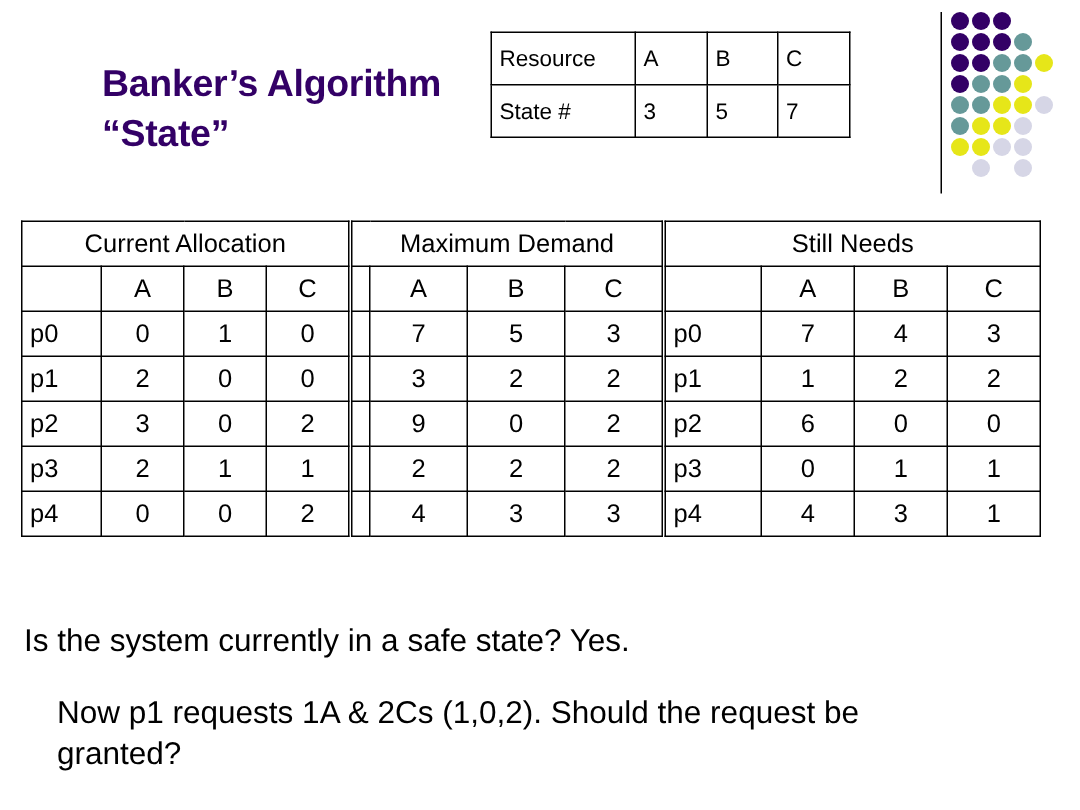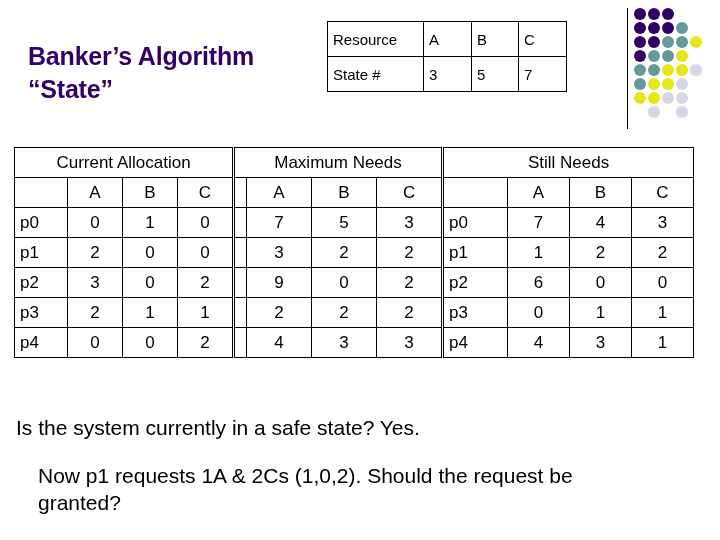--- a/index.html
+++ b/index.html
@@ -21,21 +21,21 @@
     position: absolute;
     left: 28px;
     top: 40px;
     width: 290px;
     font-size: 25px;
     font-weight: bold;
     line-height: 1.33;
     color: #330066;
     letter-spacing: -0.2px;
   }
-  #slide-title .title-line { display: block; white-space: nowrap; }
+  #slide-title .title-line { display: block; white-space: nowrap; margin-left: 40px; }
 
   
   #deco-dots {
     position: absolute;
     left: 634px;
     top: 8px;
     width: 74px;
     height: 120px;
   }
   #deco-dots .dot {
@@ -227,21 +227,21 @@
 
 <table class="grid" id="demand-table">
   <colgroup>
     <col style="width:12px">
       <col style="width:65px">
       <col style="width:65px">
       <col style="width:65px">
   </colgroup>
   <tbody>
       <tr>
-        <td colspan="4" class="hdr-span">Maximum Needs</td>
+        <td colspan="4" class="hdr-span">Maximum Demand</td>
       </tr>
       <tr>
         <td class="blank"></td>
         <td class="ctr">A</td>
         <td class="ctr">B</td>
         <td class="ctr">C</td>
       </tr>
       <tr>
         <td class="lbl"></td>
         <td class="ctr">7</td>

